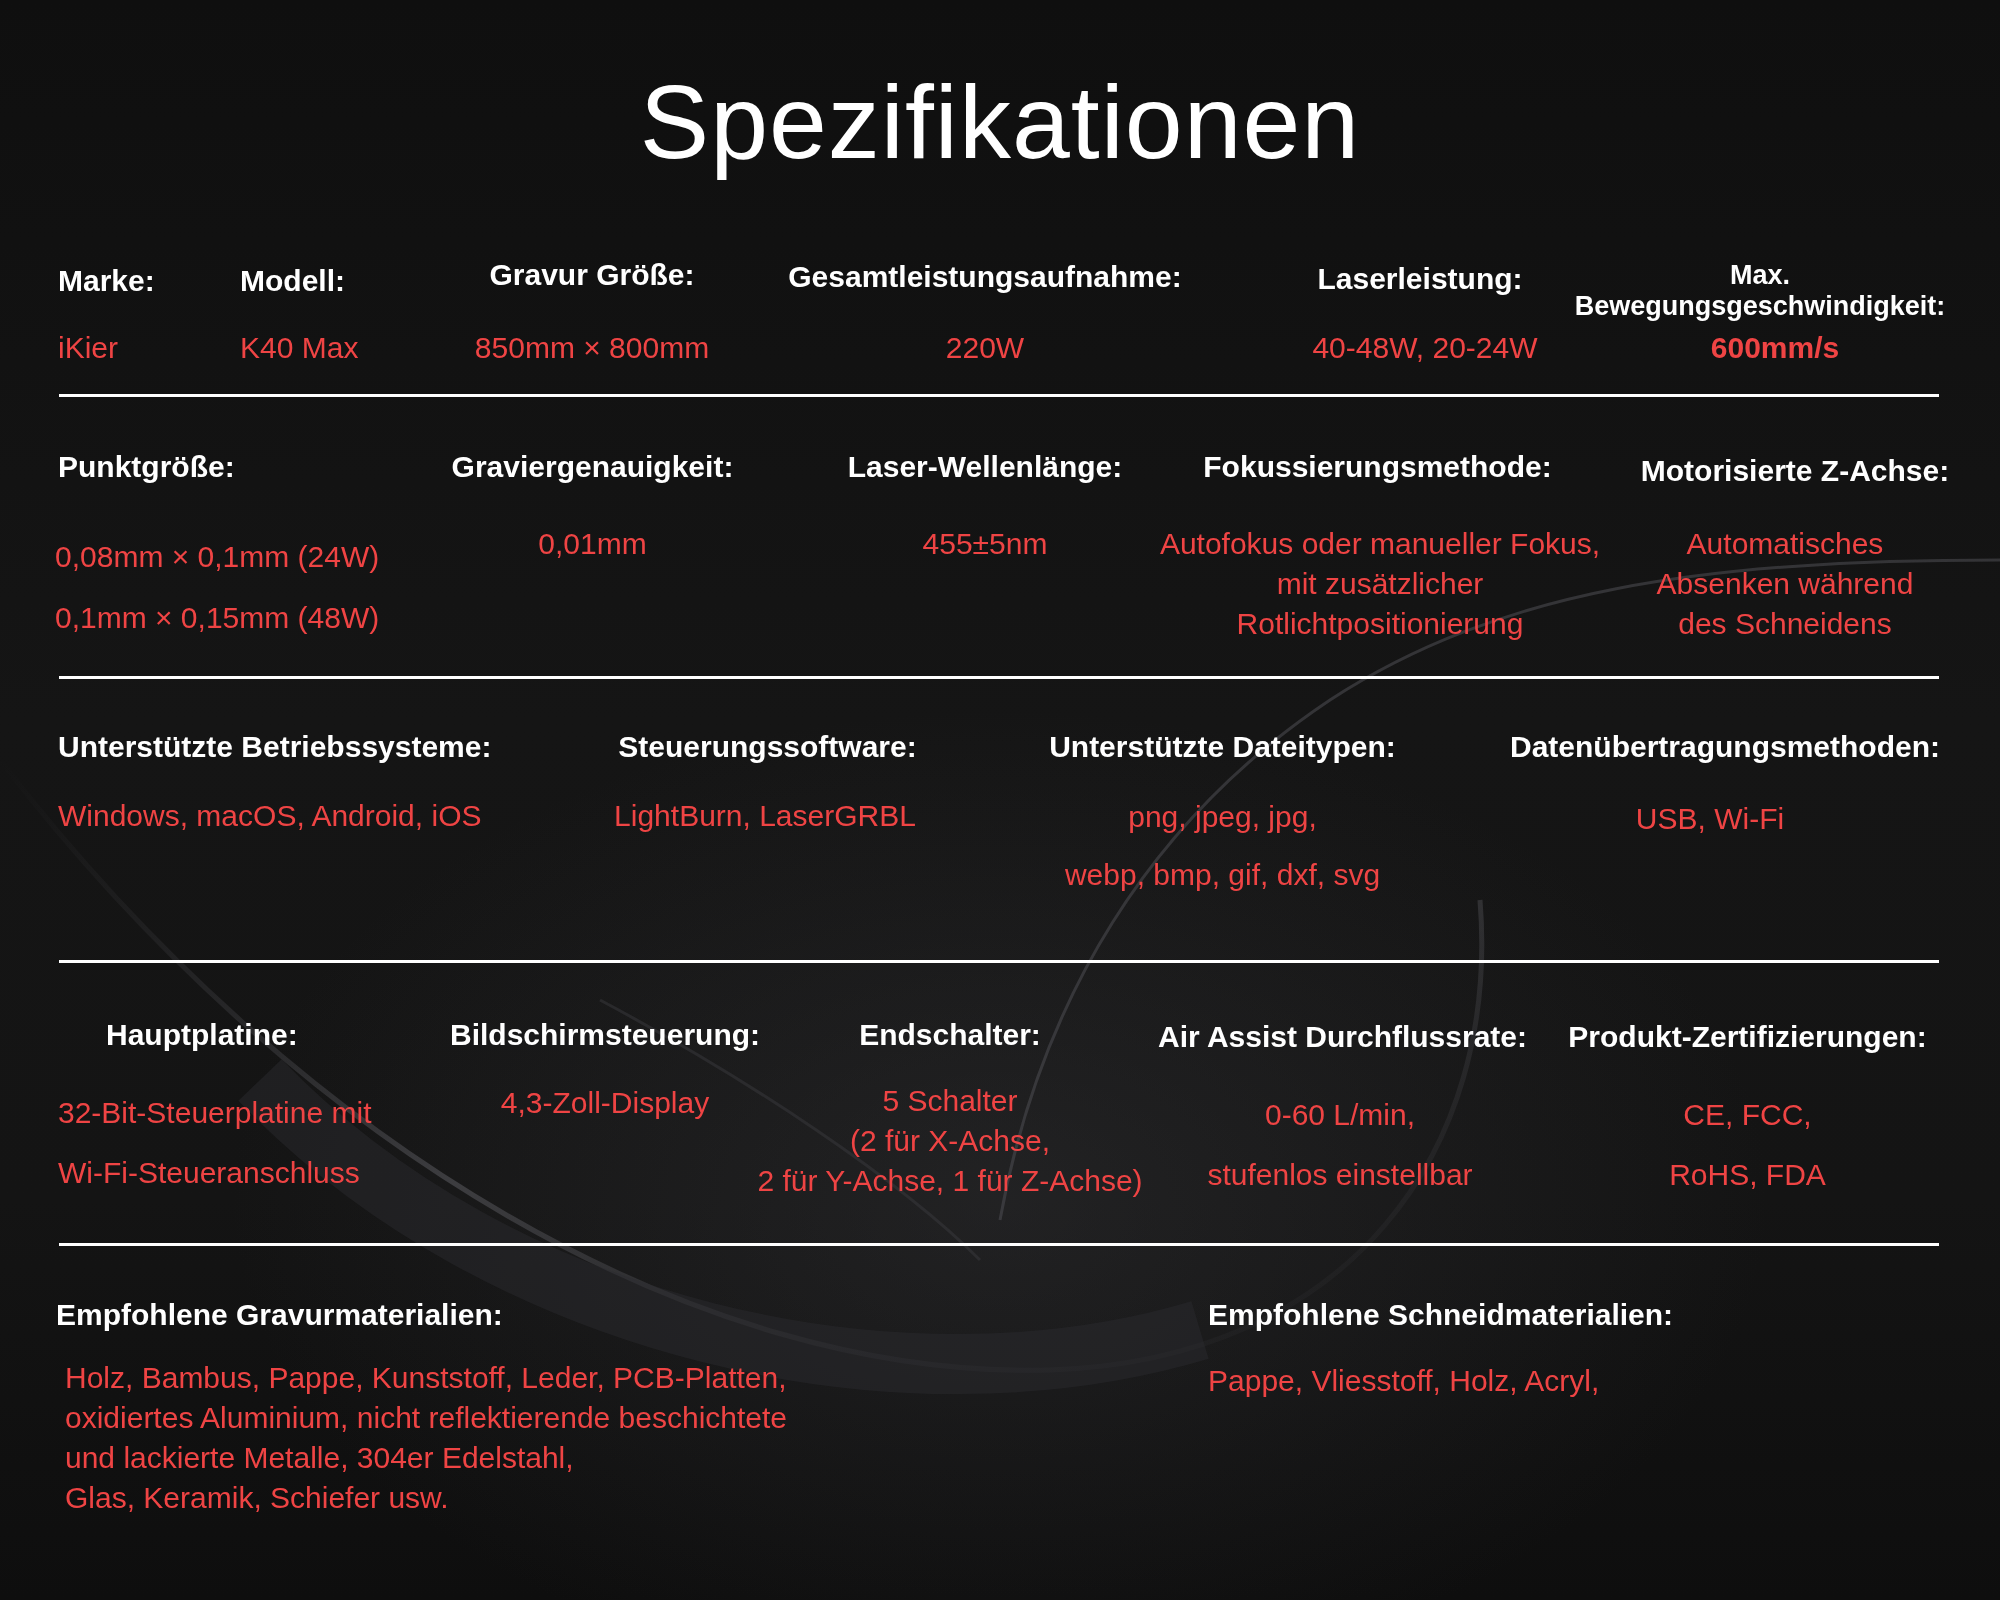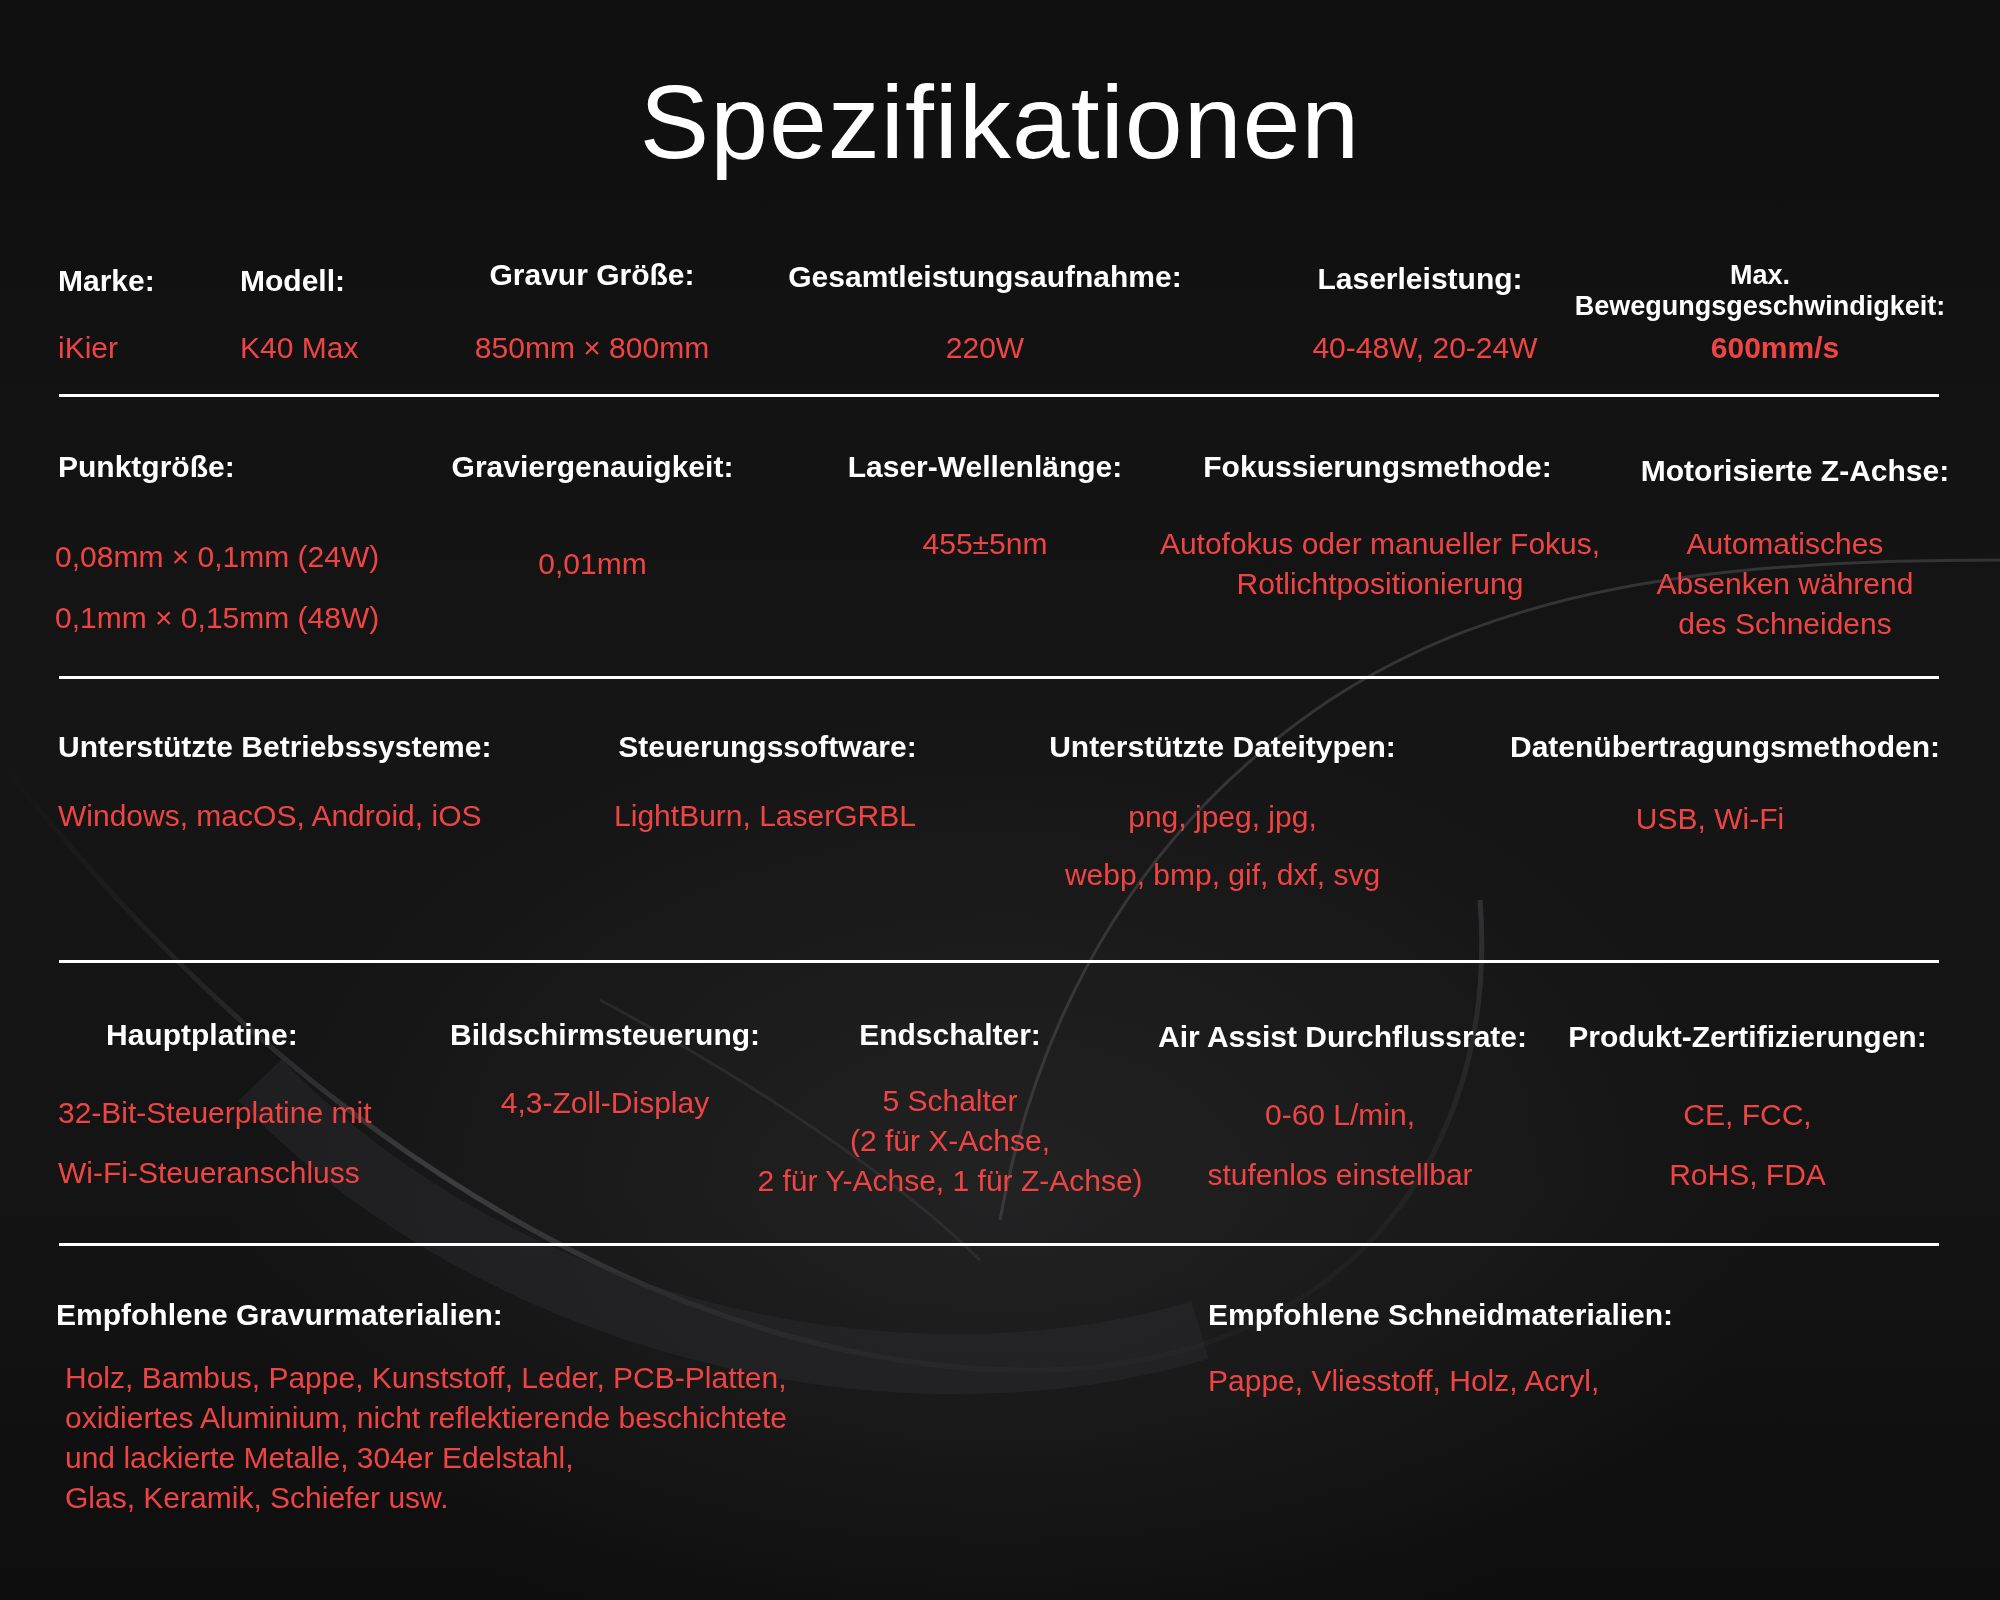--- a/index.html
+++ b/index.html
@@ -74,28 +74,29 @@
 
 <div class="divider" style="top:394px;"></div>
 
 <div class="cell lbl" style="left:58px; top:450px;">Punktgröße:</div>
 <div class="cell val ml" style="left:55px; top:526px; line-height:61px;">
   <div>0,08mm × 0,1mm (24W)</div>
   <div>0,1mm × 0,15mm (48W)</div>
 </div>
 
 <div class="cell lbl c" style="left:430px; width:325px; top:450px;">Graviergenauigkeit:</div>
-<div class="cell val c" style="left:430px; width:325px; top:524px;margin-top:20px;">0,01mm</div>
+<div class="cell val c" style="left:430px; width:325px; top:524px;">0,01mm</div>
 
 <div class="cell lbl c" style="left:830px; width:310px; top:450px;">Laser-Wellenlänge:</div>
 <div class="cell val c" style="left:830px; width:310px; top:524px;">455±5nm</div>
 
 <div class="cell lbl c" style="left:1180px; width:395px; top:450px;">Fokussierungsmethode:</div>
 <div class="cell val c ml" style="left:1140px; width:480px; top:524px;">
   <div>Autofokus oder manueller Fokus,</div>
+  <div>mit zusätzlicher</div>
   <div>Rotlichtpositionierung</div>
 </div>
 
 <div class="cell lbl c" style="left:1610px; width:370px; top:454px;">Motorisierte Z-Achse:</div>
 <div class="cell val c ml" style="left:1630px; width:310px; top:524px;">
   <div>Automatisches</div>
   <div>Absenken während</div>
   <div>des Schneidens</div>
 </div>
 

